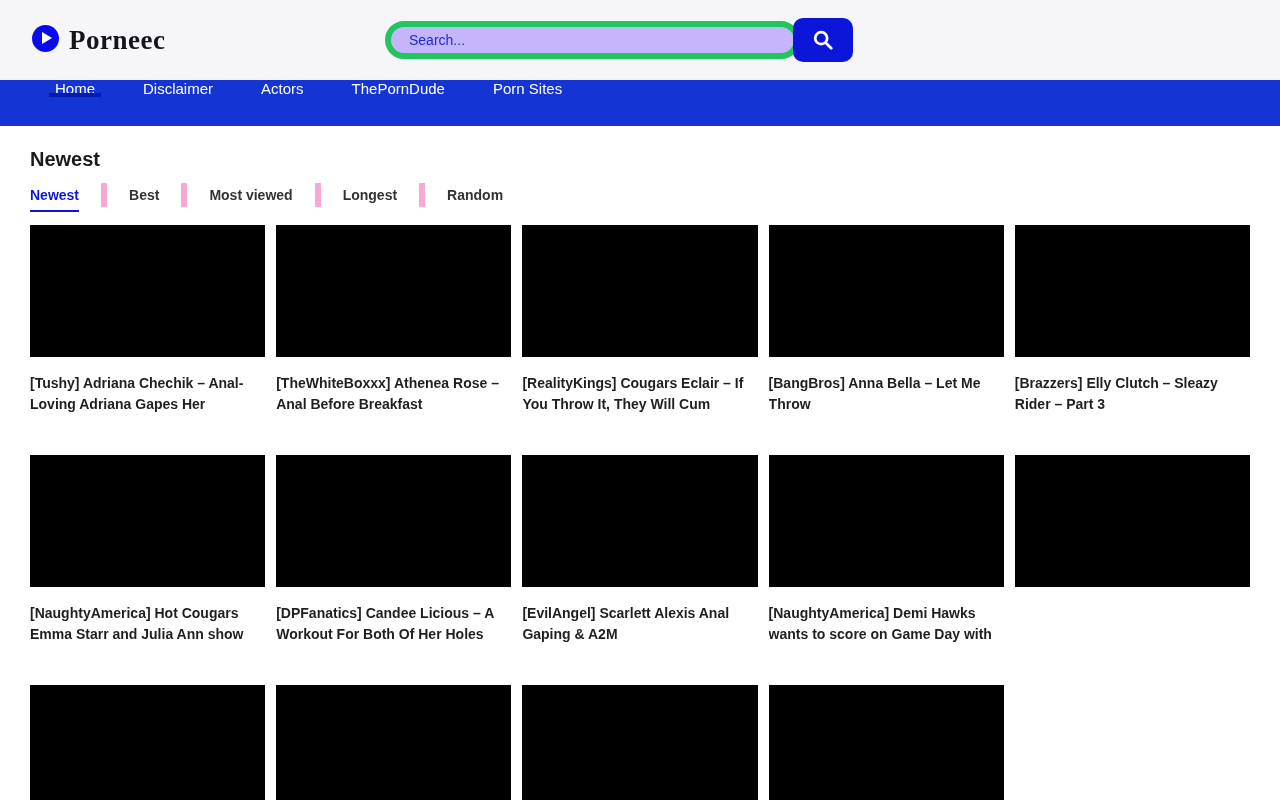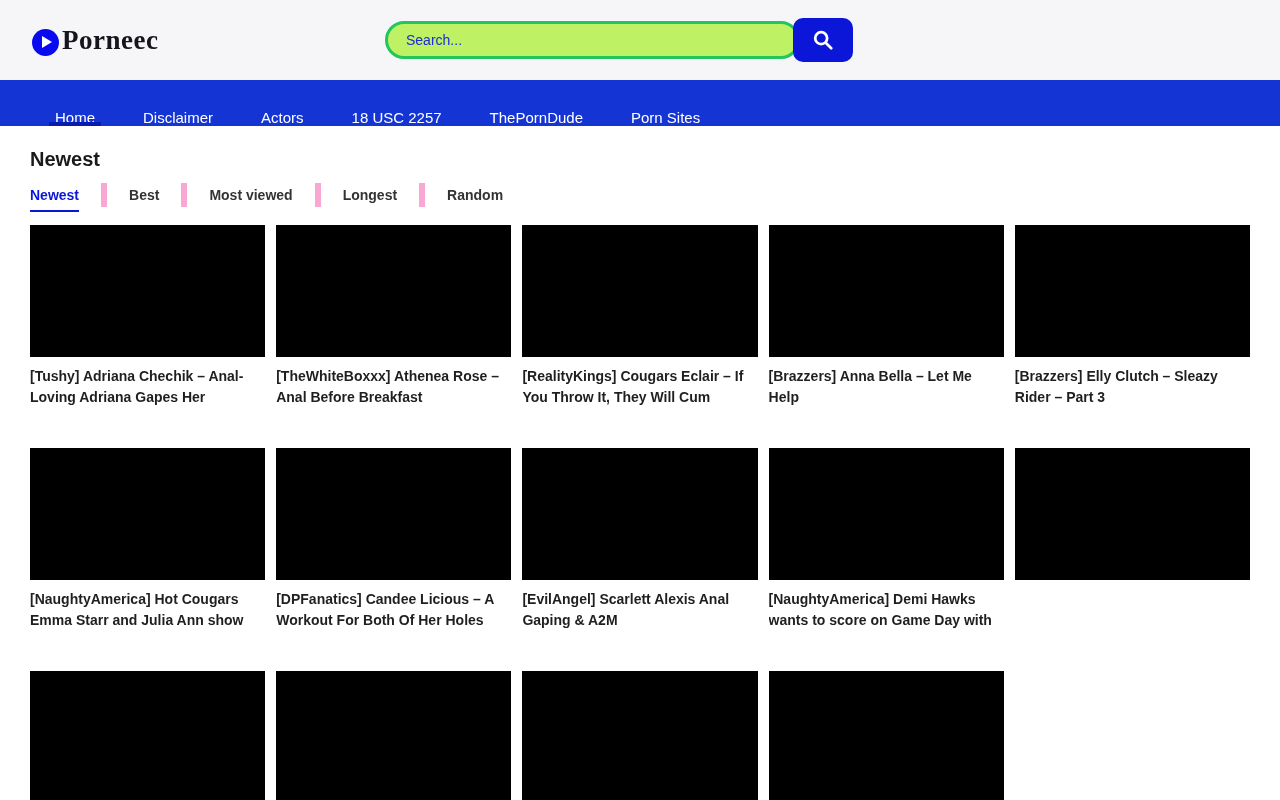--- a/index.html
+++ b/index.html
@@ -7,53 +7,53 @@
     width:1280px; height:800px; overflow:hidden;
     background:#ffffff;
     font-family:"Liberation Sans", sans-serif;
   }
 
   
   .header {
     height:80px; background:#f6f6f8;
     display:flex; align-items:center; position:relative;
   }
-  .logo { display:flex; align-items:flex-end; gap:3px; margin-left:32px; cursor:pointer; }
+  .logo { display:flex; align-items:flex-start; gap:10px; margin-left:32px; cursor:pointer; }
   .play-icon {
     width:27px; height:27px; border-radius:50%;
     background:#0a0af0; position:relative; flex:0 0 auto;
   }
   .play-icon::after {
     content:""; position:absolute; left:10px; top:7px;
     border-left:10px solid #ffffff;
     border-top:6.5px solid transparent;
     border-bottom:6.5px solid transparent;
   }
   .brand {
     font-family:"Liberation Serif", serif;
     font-weight:700; font-size:27px; color:#15151d; letter-spacing:.5px;
   }
   .search { position:absolute; left:385px; top:18px; width:468px; height:44px; }
   .search input {
     position:absolute; left:0; top:3px; width:415px; height:38px;
-    border:3px solid #22c55e; border-radius:19px;
-    padding:0 18px; font-size:14px; color:#1b2bd0; background:#bef264; outline:none;
+    border:6px solid #22c55e; border-radius:19px;
+    padding:0 18px; font-size:14px; color:#1b2bd0; background:#c4b5fd; outline:none;
     font-family:"Liberation Sans", sans-serif;
   }
   .search input::placeholder { color:#1b2bd0; opacity:1; }
   .search button {
     position:absolute; right:0; top:0; width:60px; height:44px;
     background:#0b16d9; border:none; border-radius:10px; cursor:pointer;
     display:flex; align-items:center; justify-content:center;
   }
 
   
   .nav {
     height:46px; background:#1434d4;
-    display:flex; align-items:flex-end; padding-left:31px;
+    display:flex; align-items:flex-start; padding-left:31px;
   }
   .nav-item {
     color:#ffffff; font-size:15px;
     display:flex; align-items:center; padding:0 24px;
     position:relative; cursor:pointer; white-space:nowrap;
   }
   .nav-item.active::after {
     content:""; position:absolute; left:18px; right:18px; bottom:0;
     height:4px; background:#071bb0;
   }
@@ -72,21 +72,21 @@
   .tab.active span { color:#0b16d9; border-bottom:2px solid #0b16d9; padding-bottom:7px; }
 
   .grid {
     margin-top:18px;
     display:grid; grid-template-columns:repeat(5, 1fr);
     column-gap:11px; row-gap:40px;
   }
   .card { cursor:pointer; }
   .thumb { width:100%; height:132px; background:#000000; }
   .title {
-    margin-top:9px; font-size:14px; font-weight:700; color:#1f1f1f;
+    margin-top:16px; font-size:14px; font-weight:700; color:#1f1f1f;
     line-height:21px; max-height:42px; overflow:hidden;
   }
 </style>
 </head>
 <body>
 
 <div class="header">
   <div class="logo">
     <span class="play-icon"></span>
     <span class="brand">Porneec</span>
@@ -101,21 +101,20 @@
         </svg>
       </span>
     </button>
   </div>
 </div>
 
 <div class="nav">
   <div class="nav-item active">Home</div>
   <div class="nav-item">Disclaimer</div>
   <div class="nav-item">Actors</div>
-  <div class="nav-item">18 USC 2257</div>
   <div class="nav-item">ThePornDude</div>
   <div class="nav-item">Porn Sites</div>
 </div>
 
 <div class="main">
 
   <div class="section-heading">Newest</div>
 
   <div class="tabs">
     <div class="tab active"><span>Newest</span></div>
@@ -134,21 +133,21 @@
     <div class="card">
       <div class="thumb"></div>
       <div class="title">[TheWhiteBoxxx] Athenea Rose – Anal Before Breakfast</div>
     </div>
     <div class="card">
       <div class="thumb"></div>
       <div class="title">[RealityKings] Cougars Eclair – If You Throw It, They Will Cum</div>
     </div>
     <div class="card">
       <div class="thumb"></div>
-      <div class="title">[Brazzers] Anna Bella – Let Me Help</div>
+      <div class="title">[BangBros] Anna Bella – Let Me Throw</div>
     </div>
     <div class="card">
       <div class="thumb"></div>
       <div class="title">[Brazzers] Elly Clutch – Sleazy Rider – Part 3</div>
     </div>
 
     <div class="card">
       <div class="thumb"></div>
       <div class="title">[NaughtyAmerica] Hot Cougars Emma Starr and Julia Ann show</div>
     </div>

